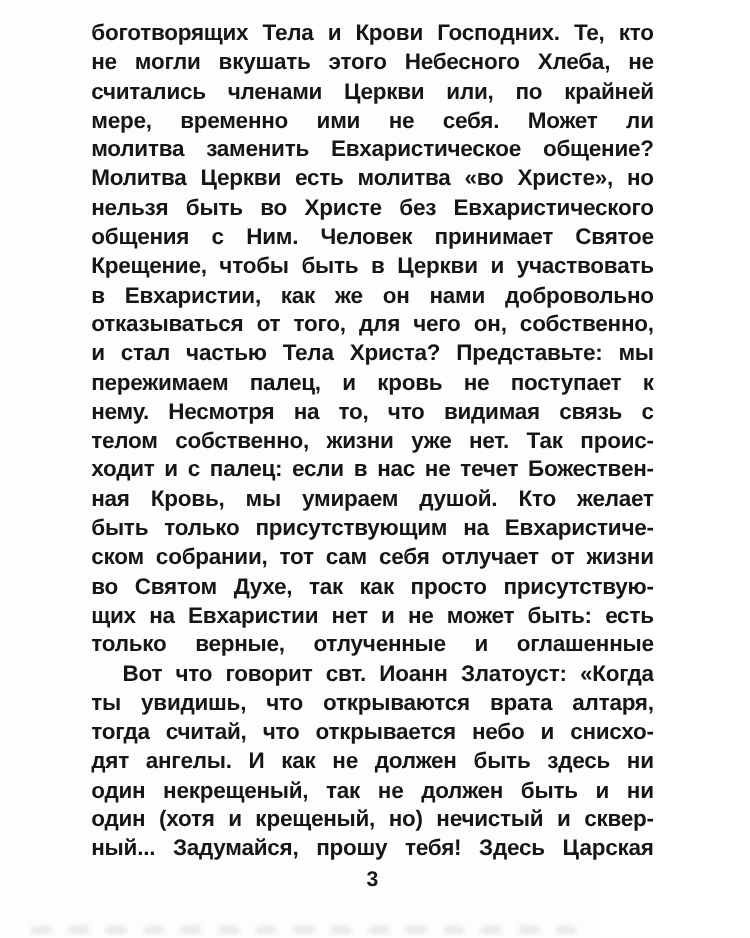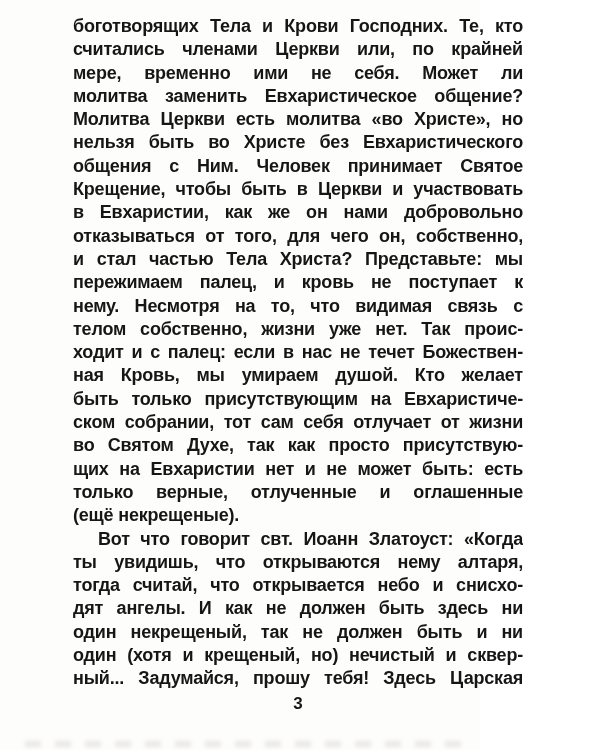--- a/index.html
+++ b/index.html
@@ -64,43 +64,43 @@
     );
     filter: blur(2px);
   }
 </style>
 </head>
 <body>
 
 <div class="page">
   <div class="text-block">
       <div class="ln">боготворящих Тела и Крови Господних. Те, кто</div>
+      <div class="ln">не могли вкушать этого Небесного Хлеба, не</div>
       <div class="ln">считались членами Церкви или, по крайней</div>
       <div class="ln">мере, временно ими не себя. Может ли</div>
       <div class="ln">молитва заменить Евхаристическое общение?</div>
       <div class="ln">Молитва Церкви есть молитва «во Христе», но</div>
       <div class="ln">нельзя быть во Христе без Евхаристического</div>
       <div class="ln">общения с Ним. Человек принимает Святое</div>
       <div class="ln">Крещение, чтобы быть в Церкви и участвовать</div>
       <div class="ln">в Евхаристии, как же он нами добровольно</div>
       <div class="ln">отказываться от того, для чего он, собственно,</div>
       <div class="ln">и стал частью Тела Христа? Представьте: мы</div>
       <div class="ln">пережимаем палец, и кровь не поступает к</div>
       <div class="ln">нему. Несмотря на то, что видимая связь с</div>
       <div class="ln">телом собственно, жизни уже нет. Так проис-</div>
       <div class="ln">ходит и с палец: если в нас не течет Божествен-</div>
       <div class="ln">ная Кровь, мы умираем душой. Кто желает</div>
       <div class="ln">быть только присутствующим на Евхаристиче-</div>
       <div class="ln">ском собрании, тот сам себя отлучает от жизни</div>
       <div class="ln">во Святом Духе, так как просто присутствую-</div>
       <div class="ln">щих на Евхаристии нет и не может быть: есть</div>
       <div class="ln">только верные, отлученные и оглашенные</div>
-      <div class="ln end">(ещё некрещеные).</div>
       <div class="ln indent">Вот что говорит свт. Иоанн Златоуст: «Когда</div>
-      <div class="ln">ты увидишь, что открываются нему алтаря,</div>
+      <div class="ln">ты увидишь, что открываются врата алтаря,</div>
       <div class="ln">тогда считай, что открывается небо и снисхо-</div>
       <div class="ln">дят ангелы. И как не должен быть здесь ни</div>
       <div class="ln">один некрещеный, так не должен быть и ни</div>
       <div class="ln">один (хотя и крещеный, но) нечистый и сквер-</div>
       <div class="ln">ный... Задумайся, прошу тебя! Здесь Царская</div>
     </div>
   <div class="page-number">3</div>
   <div class="scan-edge"></div>
 </div>
 

